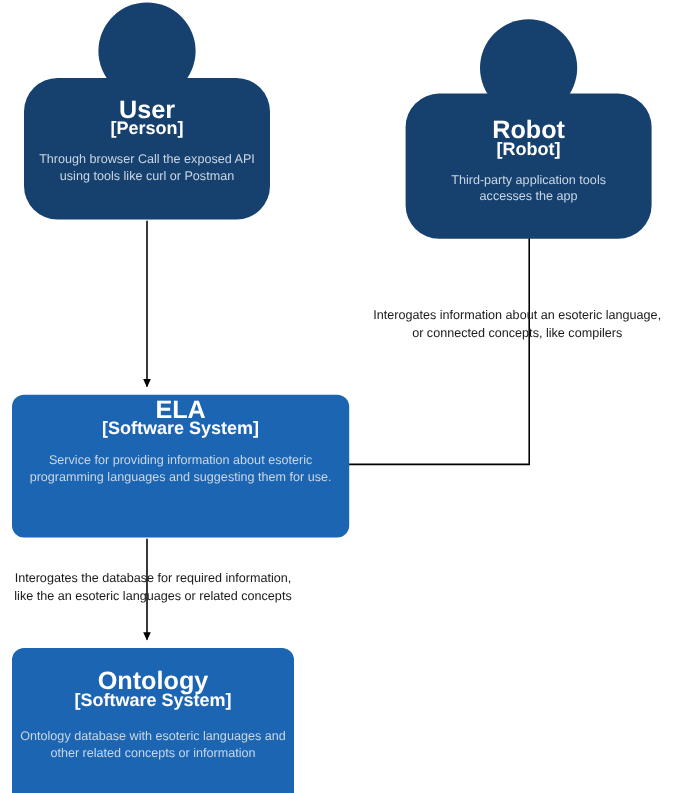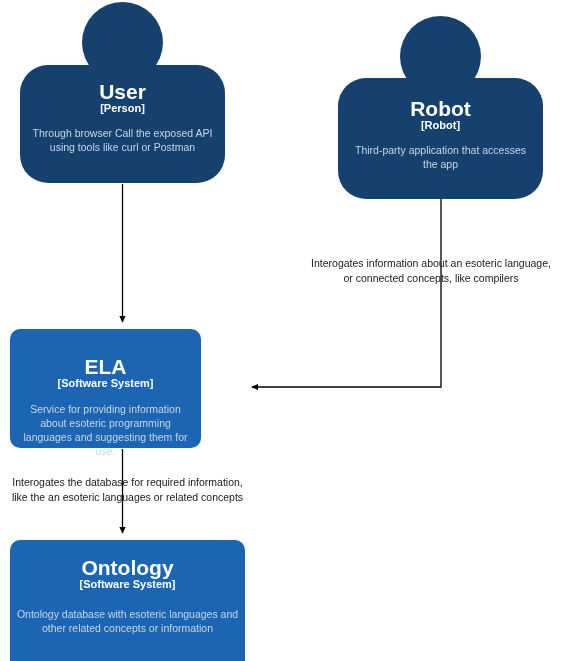--- a/index.html
+++ b/index.html
@@ -65,21 +65,21 @@
     color: #ffffff;
     font-weight: bold;
     font-size: 21px;
     line-height: 19px;
     text-align: center;
     white-space: nowrap;
   }
   .node-type {
     color: #ffffff;
     font-weight: bold;
-    font-size: 11px;
+    font-size: 15px;
     line-height: 14px;
     text-align: center;
     white-space: nowrap;
   }
   .node-desc {
     color: #c9d6e4;
     font-weight: normal;
     font-size: 10.5px;
     line-height: 14px;
     text-align: center;
@@ -123,25 +123,25 @@
       <div class="node-desc" style="margin-top:11px;">Through browser
 Call the exposed API using tools like curl or Postman</div>
     </div>
   </div>
 
   <div class="person" style="left:338px; top:16px; width:205px; height:183px;">
     <div class="head" style="left:62px; top:0px; width:81px; height:81px;"></div>
     <div class="body" style="left:0px; top:62px; width:205px; height:121px; padding-top:21px;">
       <div class="node-title">Robot</div>
       <div class="node-type">[Robot]</div>
-      <div class="node-desc" style="margin-top:11px; padding:0 16px;">Third-party application that accesses the app</div>
+      <div class="node-desc" style="margin-top:11px; padding:0 16px;">Third-party application tools accesses the app</div>
     </div>
   </div>
 
-  <div class="system" style="left:10px; top:329px; width:191px; height:119px; padding-top:28px;">
+  <div class="system" style="left:10px; top:329px; width:281px; height:119px; padding-top:3px;">
     <div class="node-title">ELA</div>
     <div class="node-type">[Software System]</div>
     <div class="node-desc" style="margin-top:12px; padding:0 6px;">Service for providing information about esoteric programming languages and suggesting them for use.</div>
   </div>
 
   <div class="system" style="left:10px; top:540px; width:235px; height:145px; padding-top:18px;">
     <div class="node-title">Ontology</div>
     <div class="node-type">[Software System]</div>
     <div class="node-desc" style="margin-top:16px; padding:0 6px;">Ontology database with esoteric languages and other related concepts or information</div>
   </div>

